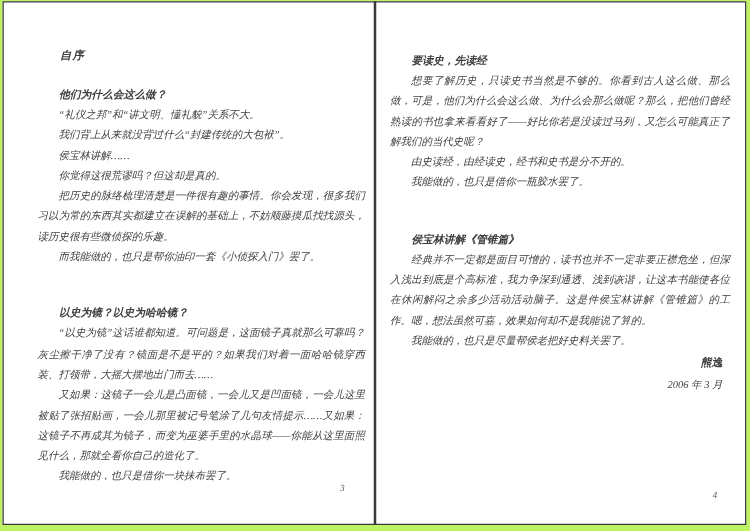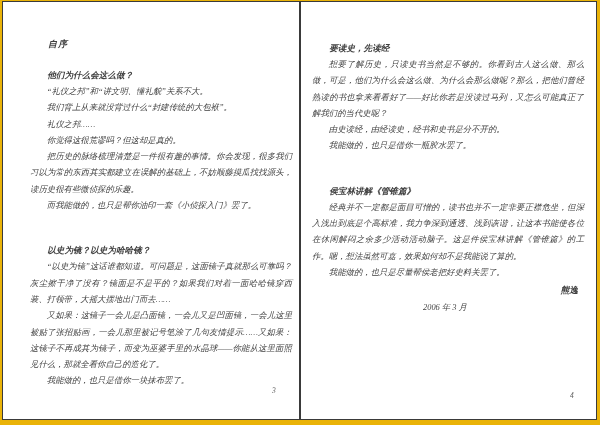--- a/index.html
+++ b/index.html
@@ -8,21 +8,21 @@
     --paper:#ffffff;
   }
   html,body{margin:0;padding:0;}
   body{
     width:600px;height:425px;
     background:#e8e8e8;
     font-family:"Liberation Serif", serif;
     overflow:hidden;
   }
   .canvas{
-    position:relative;width:600px;height:425px;background:#eab308;
+    position:relative;width:600px;height:425px;background:#bef264;
   }
   .frame{
     position:absolute;left:2px;top:1px;width:593px;height:417px;
     background:var(--paper);
     border:1px solid var(--frame);
     box-sizing:content-box;
   }
   .divider{
     position:absolute;left:299px;top:1px;width:2px;height:419px;
     background:var(--frame);
@@ -42,42 +42,42 @@
     text-indent:2em;line-height:17px;letter-spacing:1px;
   }
   .sec-heading{
     font-size:8.6px;font-weight:bold;margin:28px 0 0 0;
     text-indent:2em;line-height:17px;
   }
   .sec-heading.first{margin-top:0;}
   .para{margin:0;text-indent:2em;font-style:italic;}
   .sig-block{text-align:right;padding-right:6px;font-style:italic;}
   .sig-name{font-size:8.8px;line-height:18px;font-weight:bold;}
-  .sig-date{font-size:8.4px;line-height:18px;text-align:center;}
+  .sig-date{font-size:8.4px;line-height:18px;}
   .pagenum{
     position:absolute;font-size:7.5px;color:#5a5a5a;
     font-style:italic;
   }
   .pagenum-left{left:272px;top:386px;}
   .pagenum-right{left:570px;top:391px;}
 </style>
 </head>
 <body>
 
 <div class="canvas">
   <div class="frame"></div>
   <div class="divider"></div>
 
   <div class="page page-left">
     <h1 class="doc-title">自序</h1>
 
     <h2 class="sec-heading first">他们为什么会这么做？</h2>
     <p class="para">“礼仪之邦”和“讲文明、懂礼貌”关系不大。</p>
     <p class="para">我们背上从来就没背过什么“封建传统的大包袱”。</p>
-    <p class="para">礼仪之邦……</p>
+    <p class="para">侯宝林讲解……</p>
     <p class="para">你觉得这很荒谬吗？但这却是真的。</p>
     <p class="para">把历史的脉络梳理清楚是一件很有趣的事情。你会发现，很多我们习以为常的东西其实都建立在误解的基础上，不妨顺藤摸瓜找找源头，读历史很有些微侦探的乐趣。</p>
     <p class="para">而我能做的，也只是帮你油印一套《小侦探入门》罢了。</p>
 
     <h2 class="sec-heading">以史为镜？以史为哈哈镜？</h2>
     <p class="para">“以史为镜”这话谁都知道。可问题是，这面镜子真就那么可靠吗？灰尘擦干净了没有？镜面是不是平的？如果我们对着一面哈哈镜穿西装、打领带，大摇大摆地出门而去……</p>
     <p class="para">又如果：这镜子一会儿是凸面镜，一会儿又是凹面镜，一会儿这里被贴了张招贴画，一会儿那里被记号笔涂了几句友情提示……又如果：这镜子不再成其为镜子，而变为巫婆手里的水晶球——你能从这里面照见什么，那就全看你自己的造化了。</p>
     <p class="para">我能做的，也只是借你一块抹布罢了。</p>
   </div>
 

